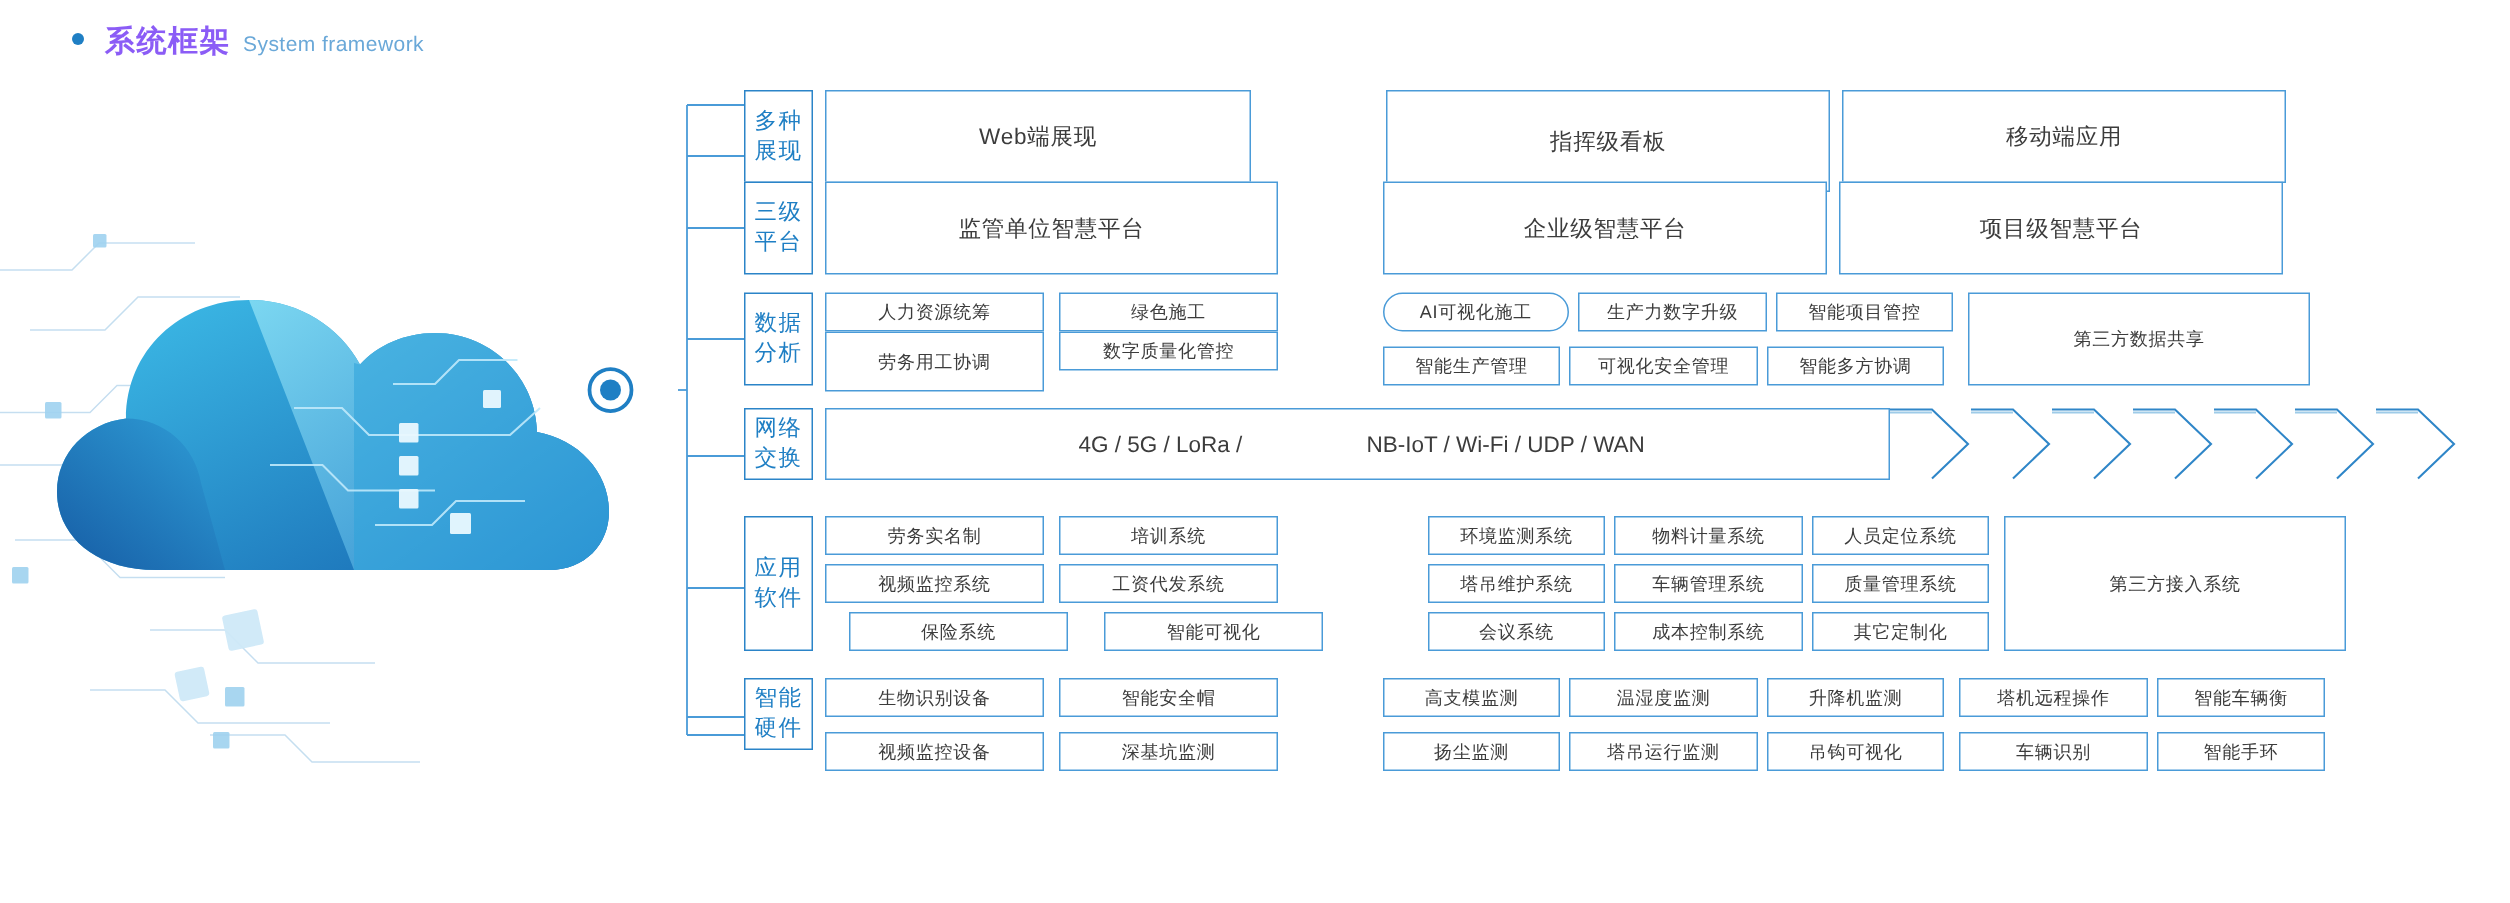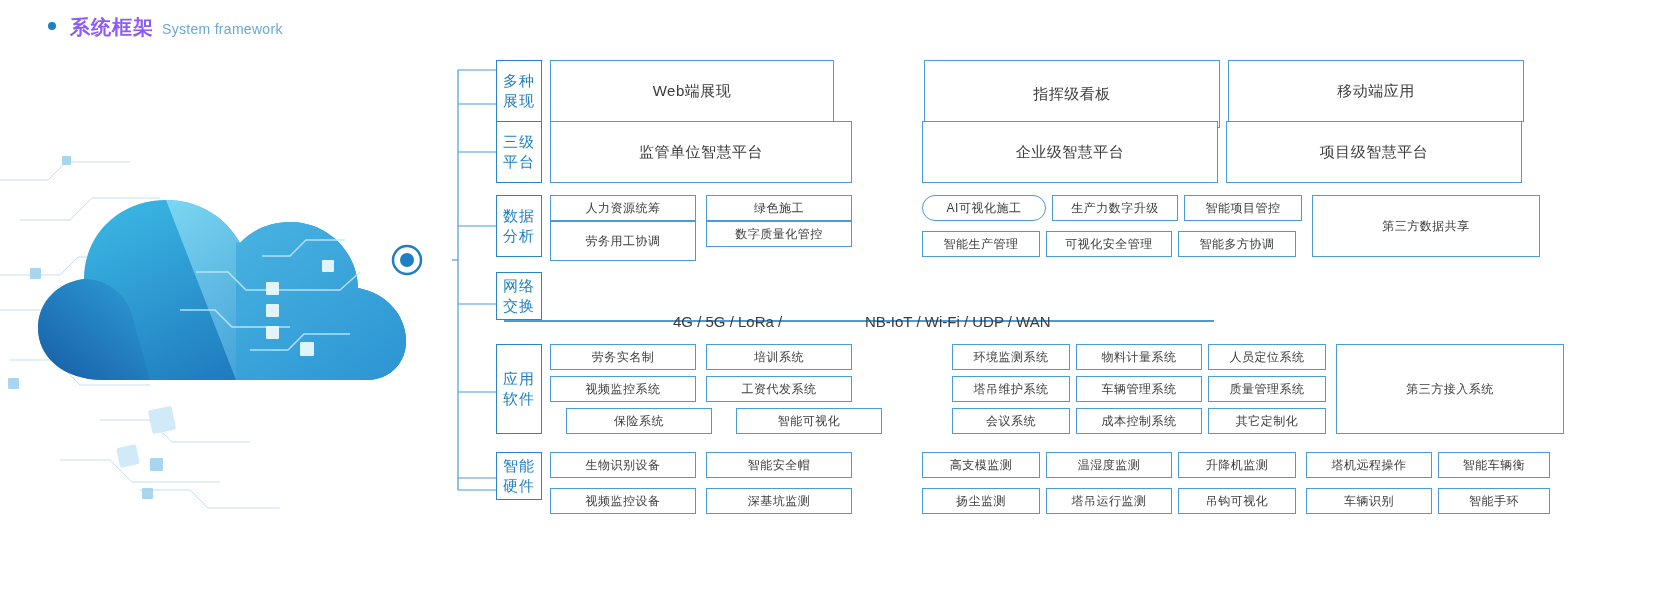--- a/index.html
+++ b/index.html
@@ -221,21 +221,21 @@
       </div>
       <div style="display:flex;gap:6px;">
         <div class="cell" style="width:118px;height:26px;">智能生产管理</div>
         <div class="cell" style="width:126px;height:26px;">可视化安全管理</div>
         <div class="cell" style="width:118px;height:26px;">智能多方协调</div>
       </div>
     </div>
     <div class="cell" style="width:228px;height:62px;margin-left:10px;">第三方数据共享</div>
   </div>
 
-  <div class="row" style="top:224px;left:44px;height:36px;flex-direction:column;">
+  <div class="row" style="top:224px;left:44px;height:36px;">
     <div class="cat" style="height:48px;">
       <span>网络</span>
       <span>交换</span>
     </div>
     <div class="netbar gap-left" style="width:710px;">
       <span class="t1">4G / 5G / LoRa /</span>
       <span class="t2">NB-IoT / Wi-Fi / UDP / WAN</span>
     </div>
     <svg width="410" height="48" viewBox="0 0 410 48" style="margin-left:-2px;">
       <g stroke="#2f86c8" stroke-width="1.4" fill="none">

